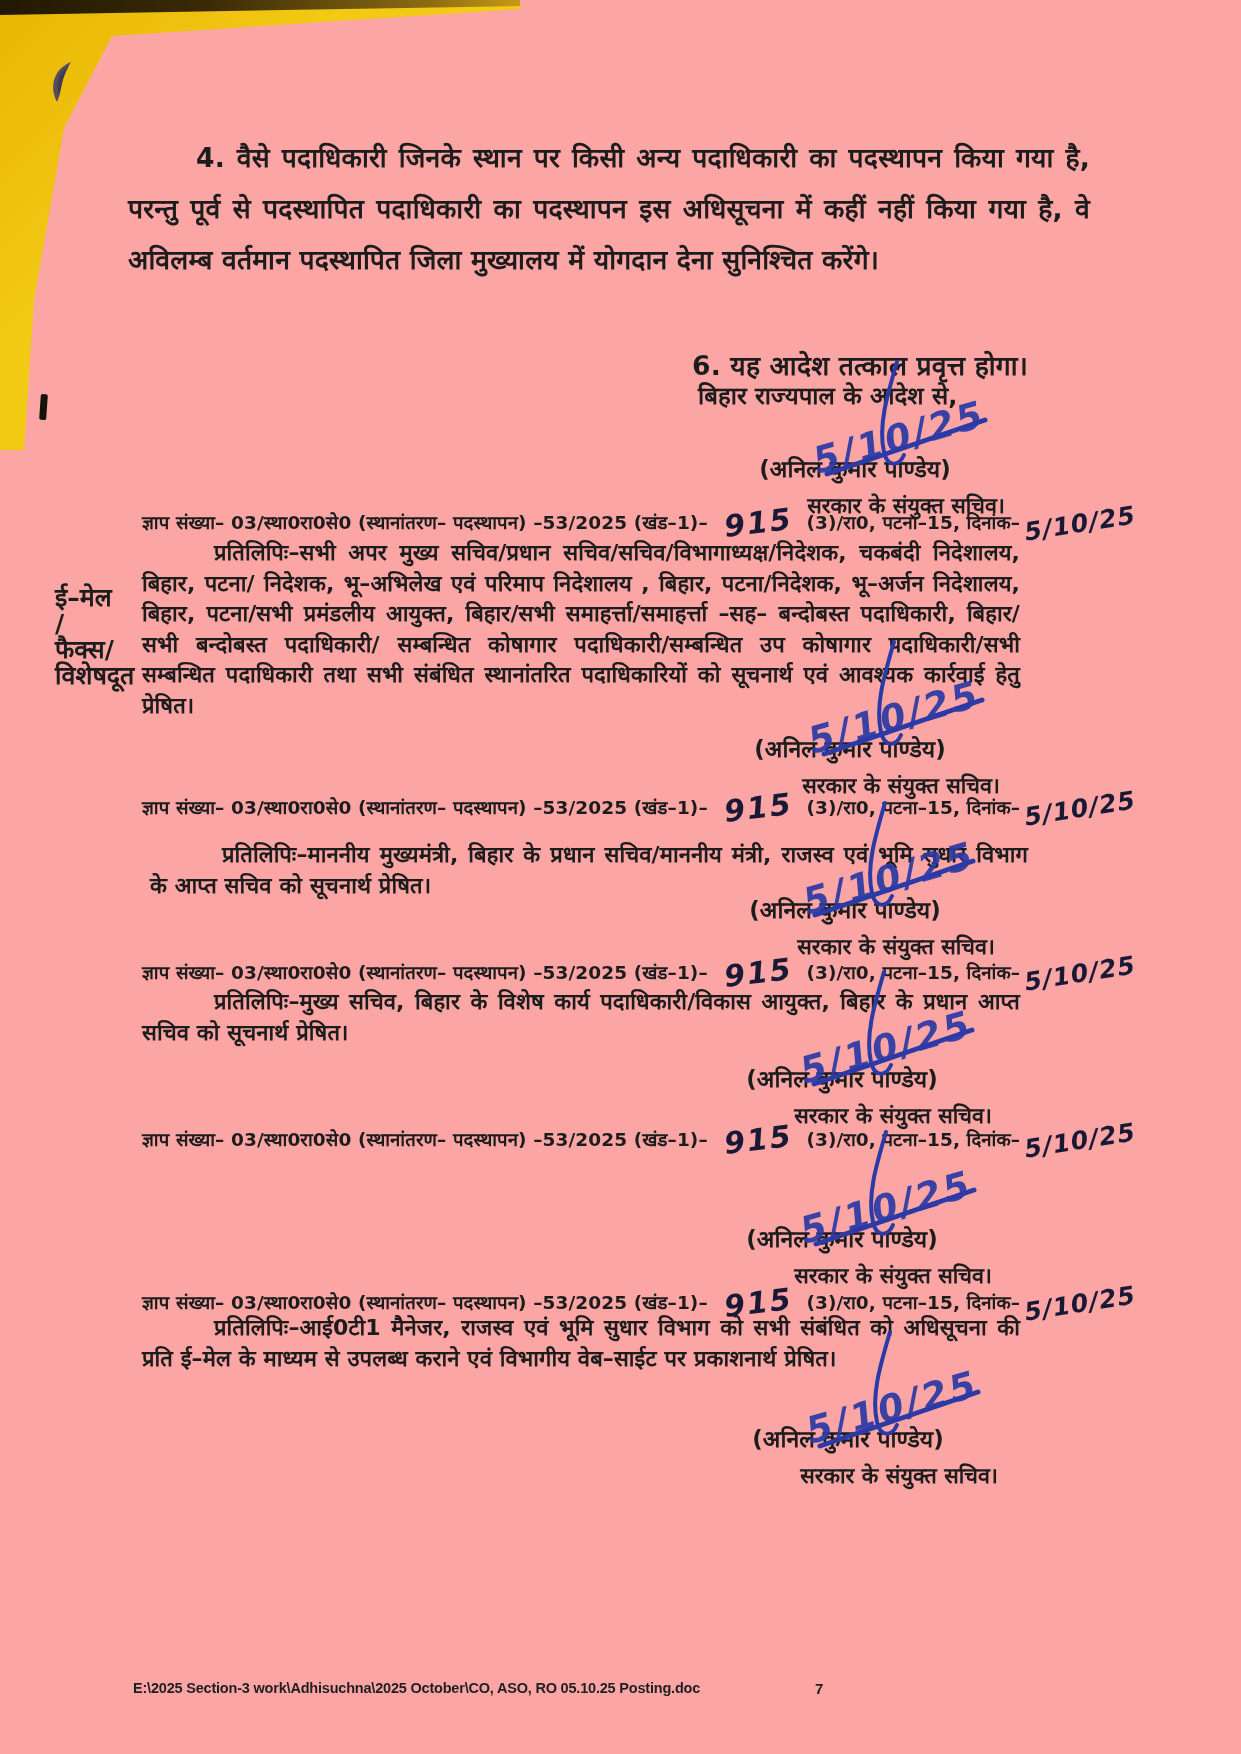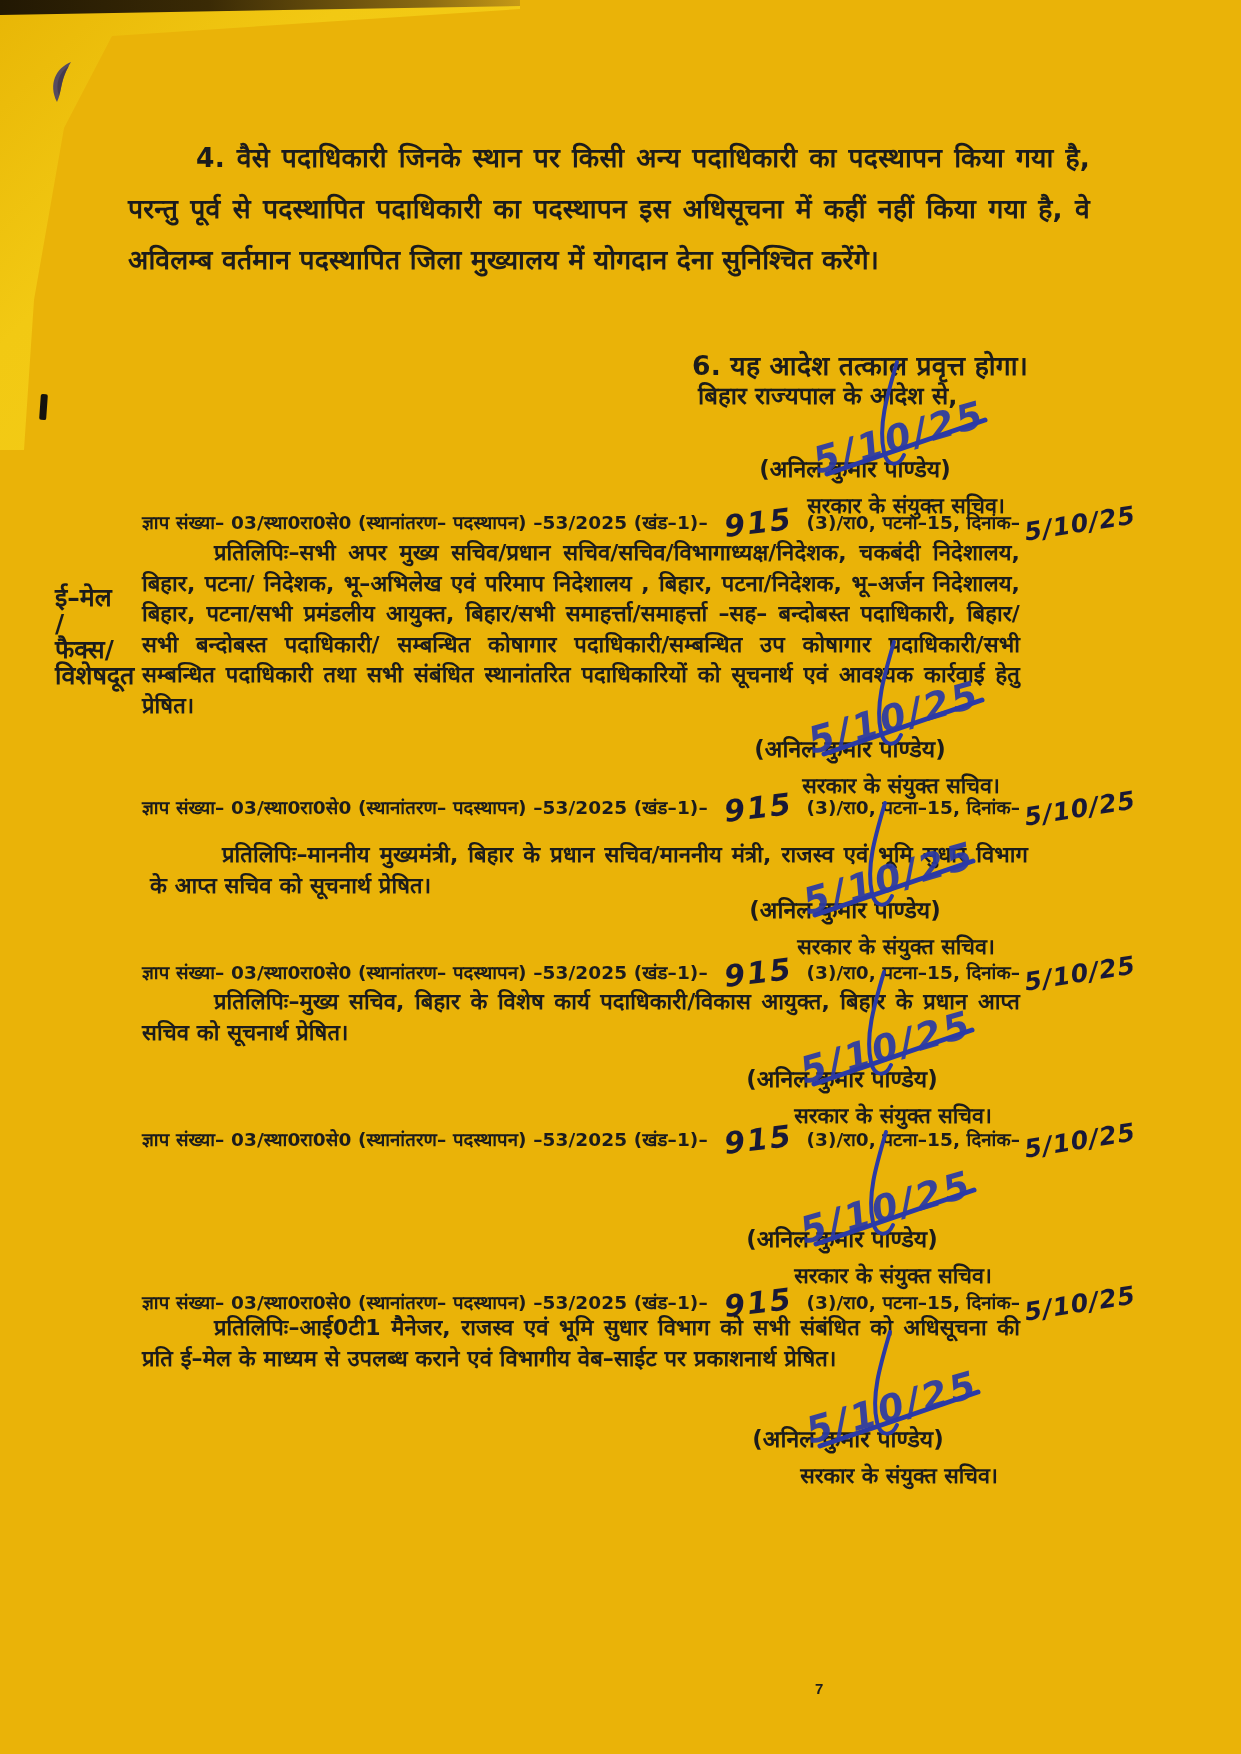--- a/index.html
+++ b/index.html
@@ -1,20 +1,20 @@
 <!DOCTYPE html>
 <html><head>
 <meta charset="utf-8">
 <style>
   html,body{margin:0;padding:0;background:#9a9a9a;}
   .page{
     position:relative;
     width:1241px;height:1754px;
     margin:0 auto;
-    background:#eab308;
+    background:#fca5a5;
     overflow:hidden;
     font-family:"DejaVu Sans", sans-serif;
     color:#1c1c1c;
   }
   
   .yellow-corner{
     position:absolute;left:0;top:0;width:540px;height:450px;
     background:linear-gradient(135deg,#e8b606 0%,#f2c913 35%,#f5cf1a 100%);
     clip-path:polygon(0 0,520px 0,520px 9px,112px 36px,64px 128px,34px 300px,24px 450px,0 450px);
     z-index:1;
@@ -206,15 +206,16 @@
       <svg viewBox="0 0 220 140" fill="none" stroke="#2b3aa6" stroke-linecap="round">
         <path d="M120,4 C110,38 101,68 107,94 C110,108 121,110 127,97" stroke-width="4"></path>
         <path d="M50,118 L208,64" stroke-width="5"></path>
       </svg>
       <span class="scrawl-date">5/10/25</span>
     </span>
     <div class="sig-name">(अनिल कुमार पाण्डेय)</div>
     <div class="sig-title">सरकार के संयुक्त सचिव।</div>
   </div>
 
+  <div class="footer-path">E:\2025 Section-3 work\Adhisuchna\2025 October\CO, ASO, RO 05.10.25 Posting.doc</div>
   <div class="footer-page">7</div>
 
 </div>
 
 </body></html>

